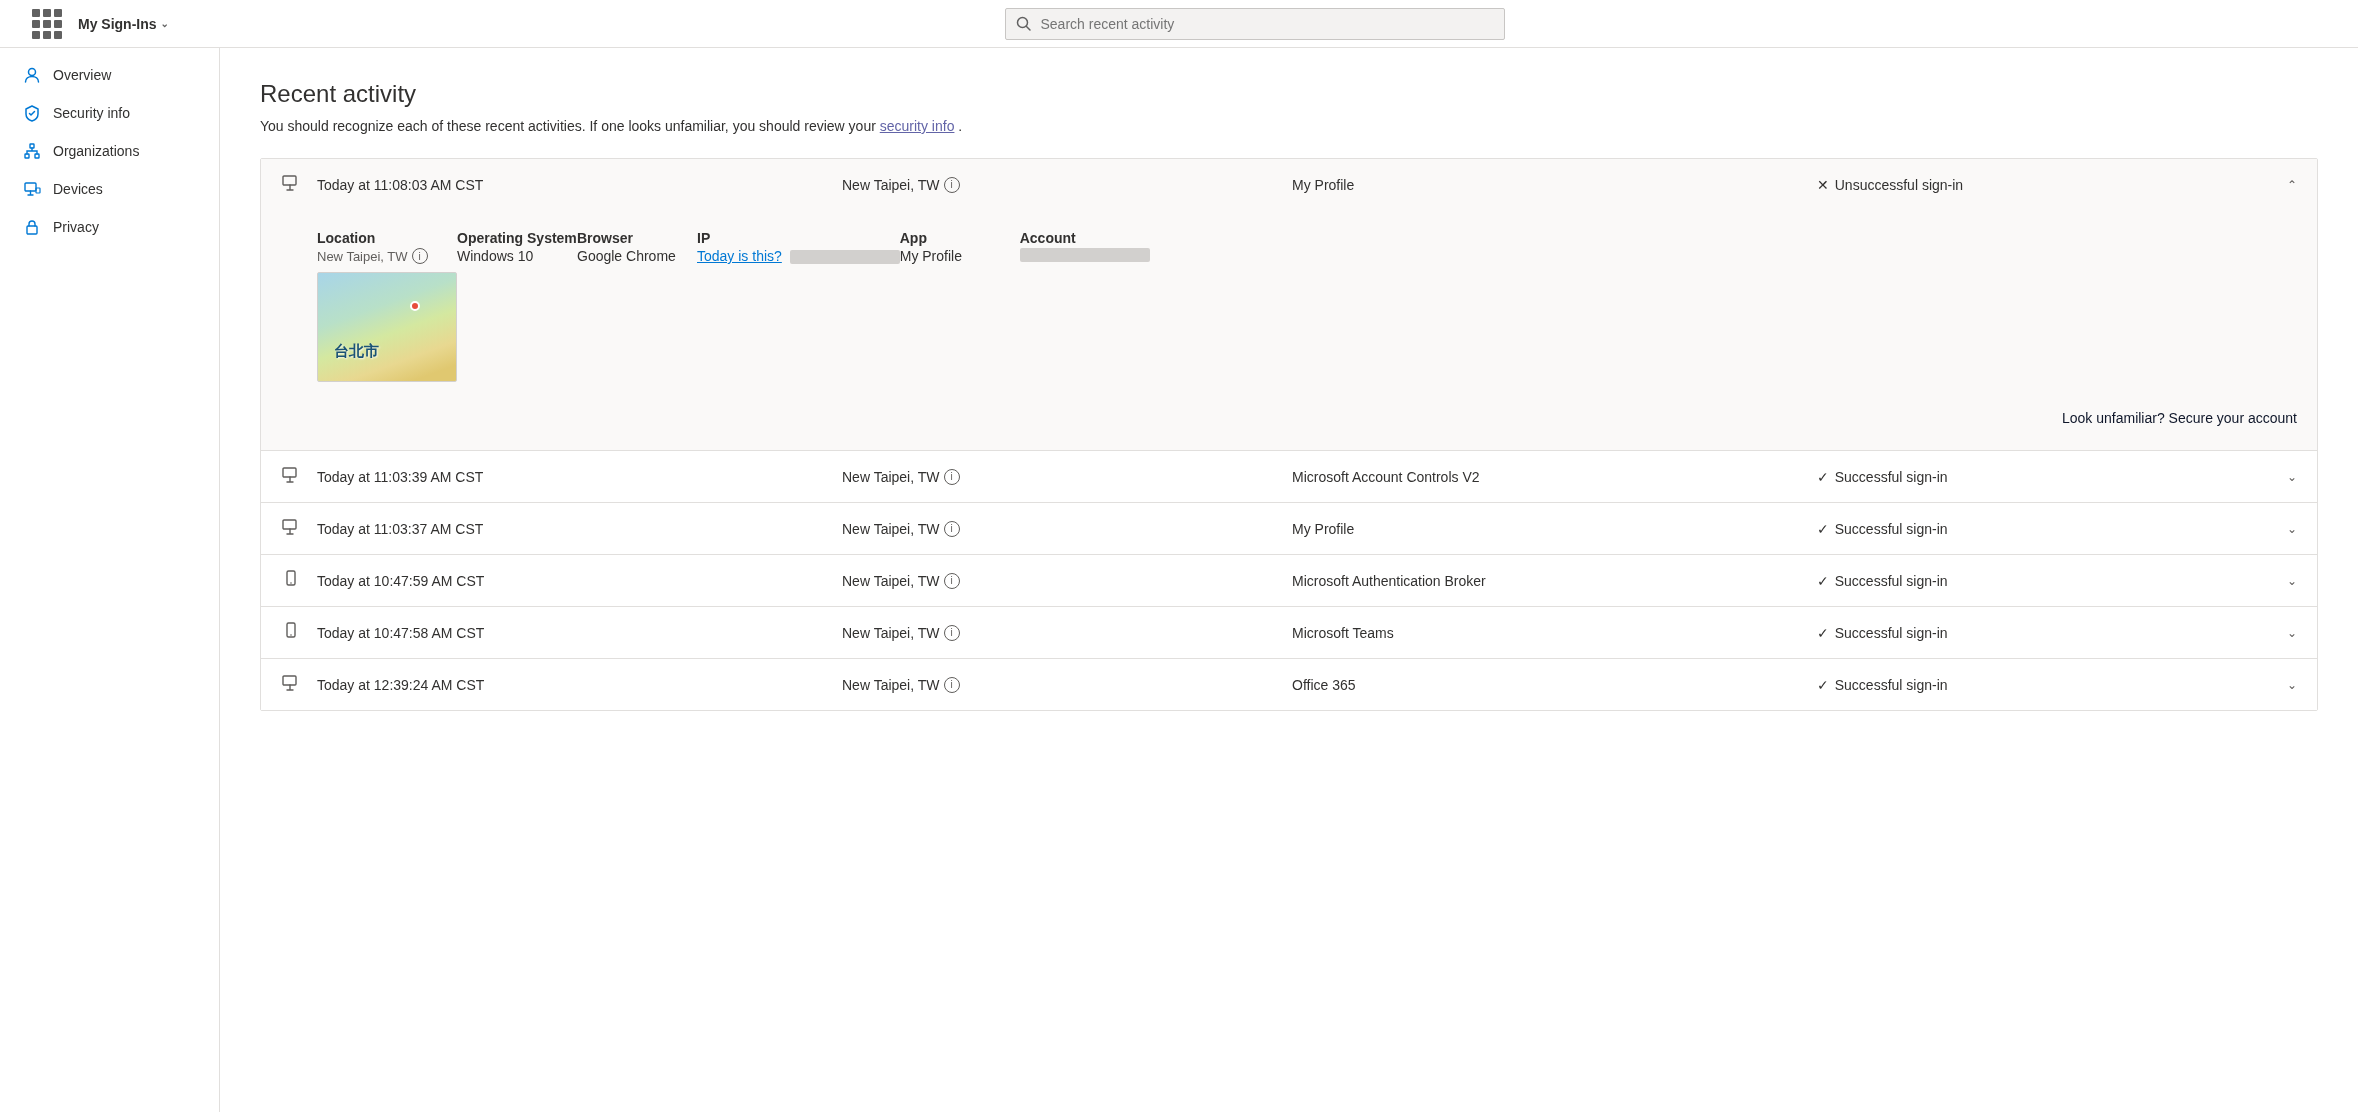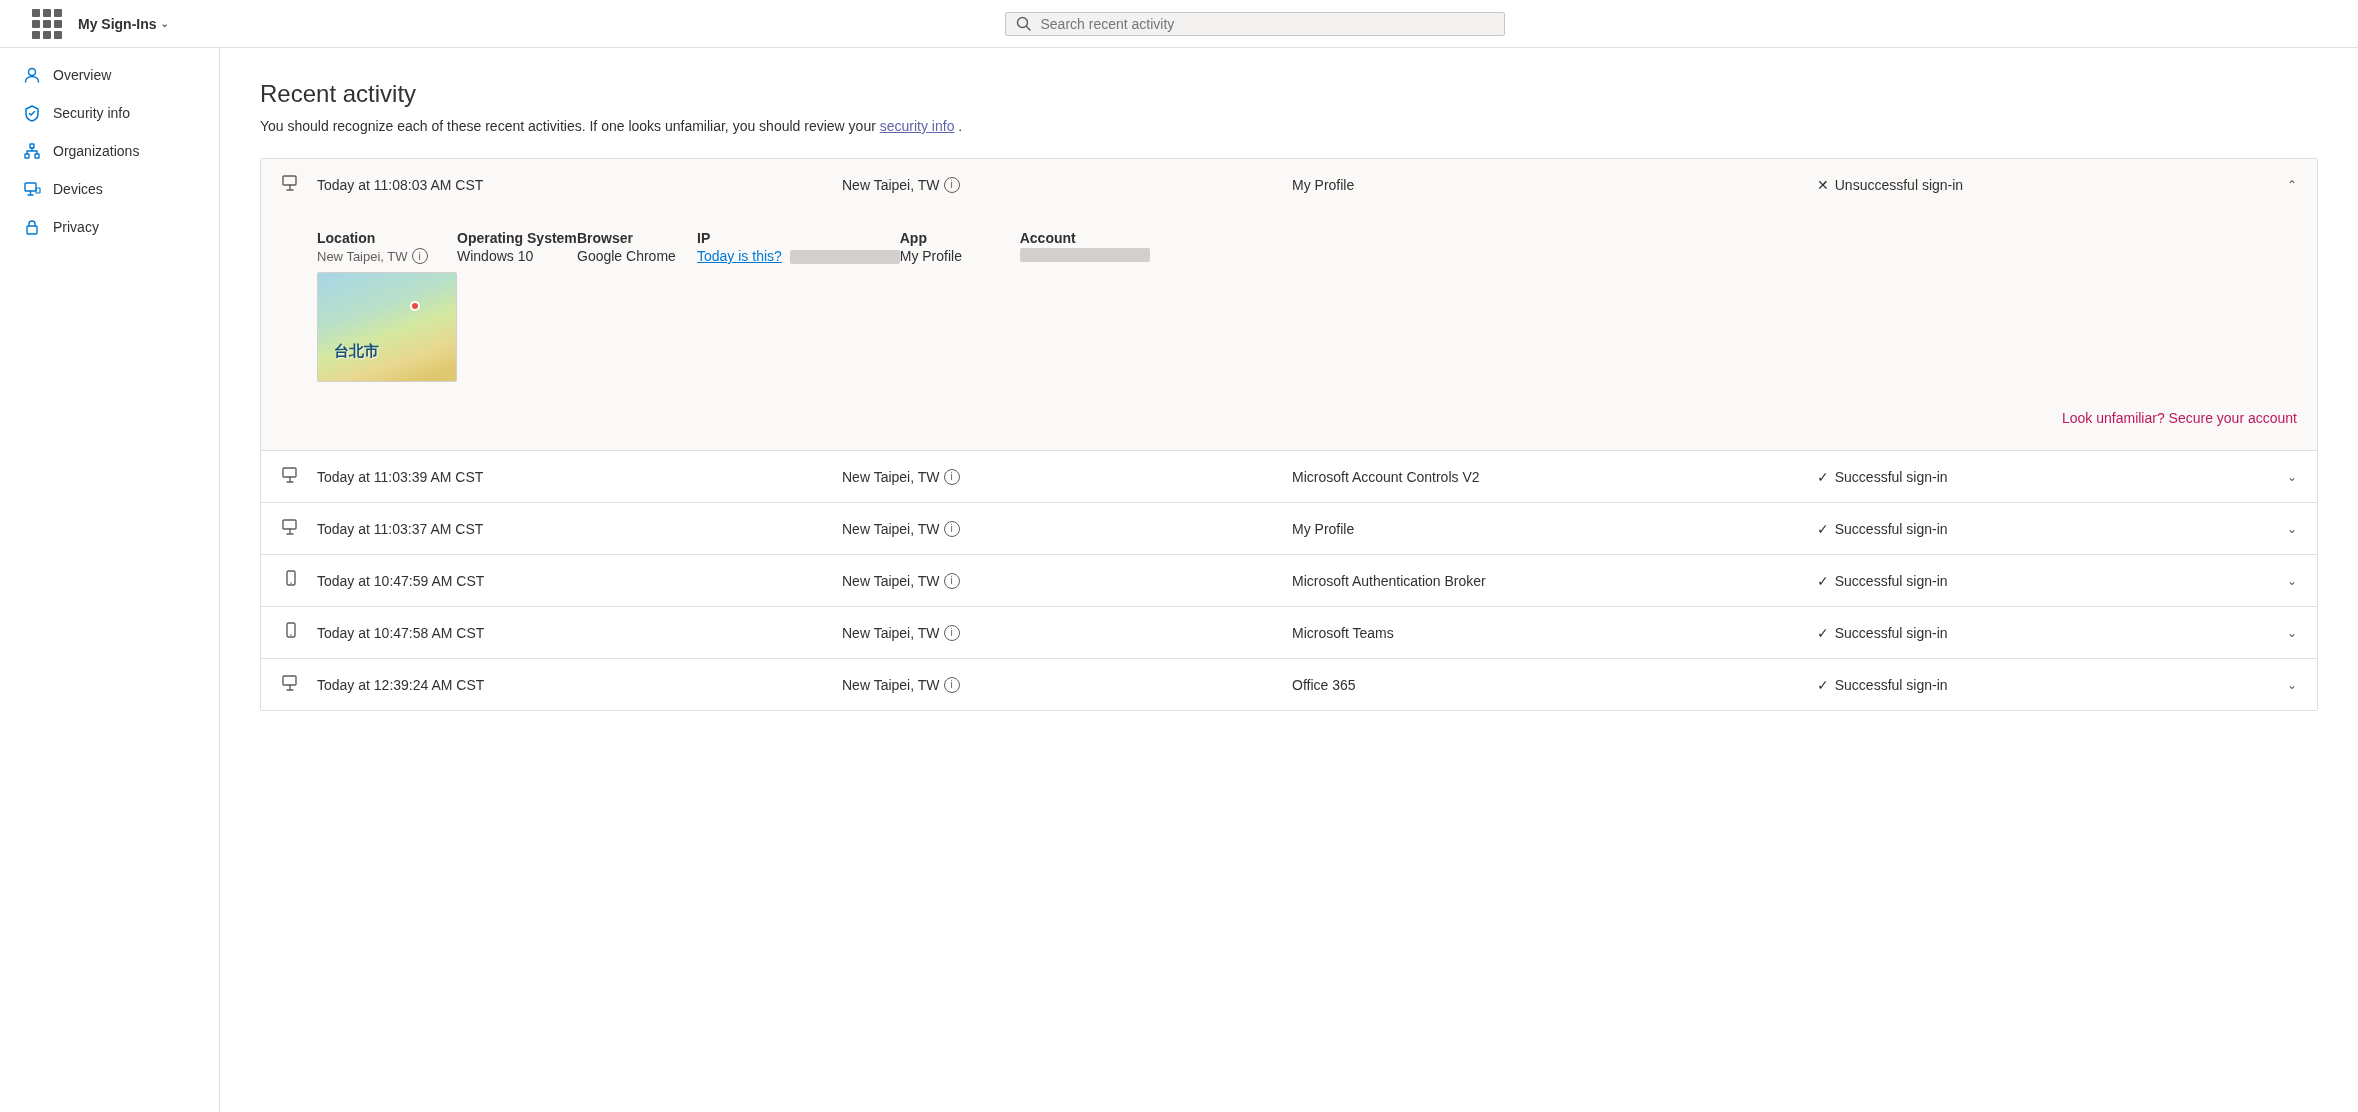--- a/index.html
+++ b/index.html
@@ -44,21 +44,21 @@
     .topbar-search {
       margin-left: auto;
       margin-right: auto;
       width: 500px;
       display: flex;
       align-items: center;
       background: #f3f2f1;
       border: 1px solid #c8c6c4;
       border-radius: 2px;
       padding: 0 10px;
-      height: 24px;
+      height: 32px;
       gap: 8px;
     }
     .topbar-search input {
       border: none;
       background: transparent;
       outline: none;
       font-size: 14px;
       color: #323130;
       width: 100%;
     }
@@ -239,21 +239,21 @@
       position: absolute;
       top: 28px;
       right: 36px;
     }
     .secure-link {
       display: flex;
       justify-content: flex-end;
       padding: 12px 0 4px 0;
     }
     .secure-link a {
-      color: #be185d;
+      color: #0f172a;
       font-size: 14px;
       text-decoration: none;
     }
 
     .chevron-down { font-size: 12px; color: #605e5c; }
     .chevron-up { font-size: 12px; color: #605e5c; }
   </style>
 </head>
 <body>
 

